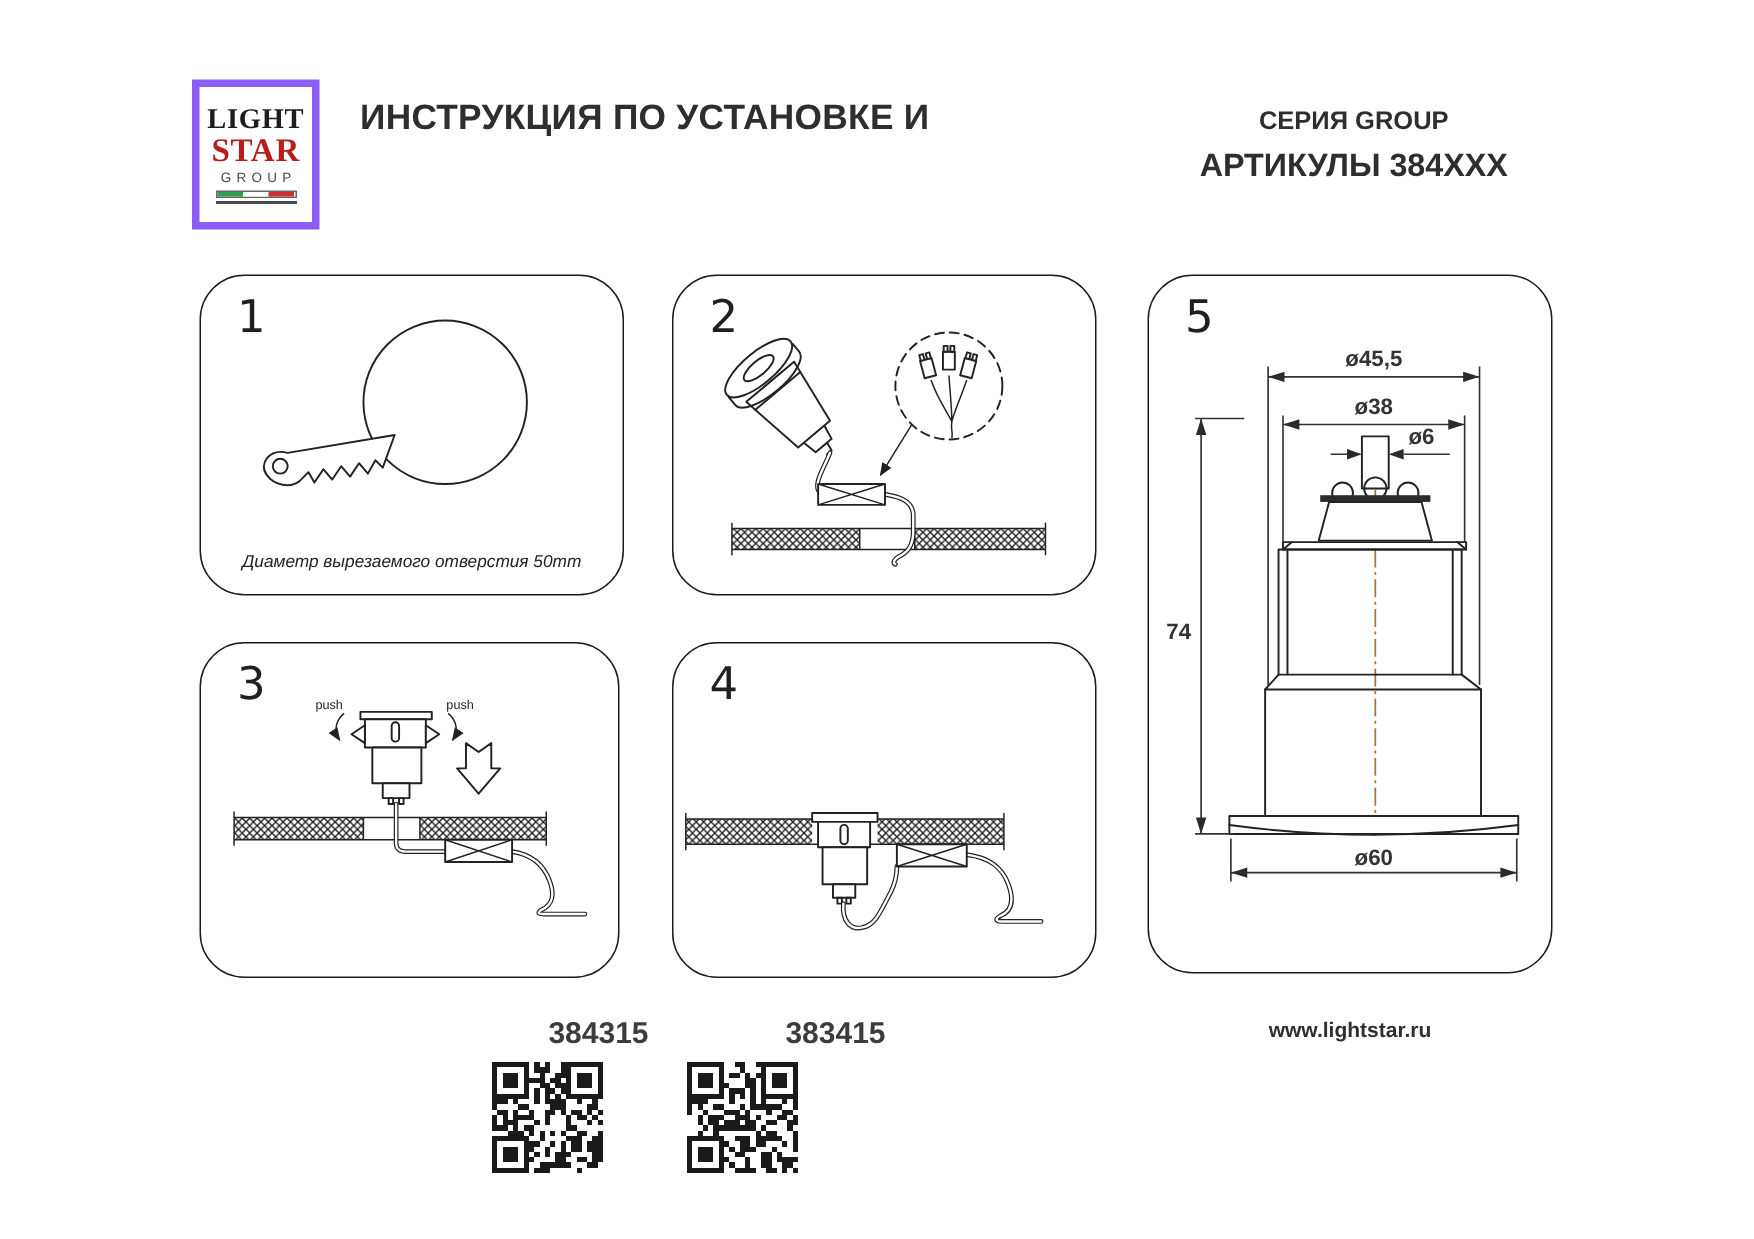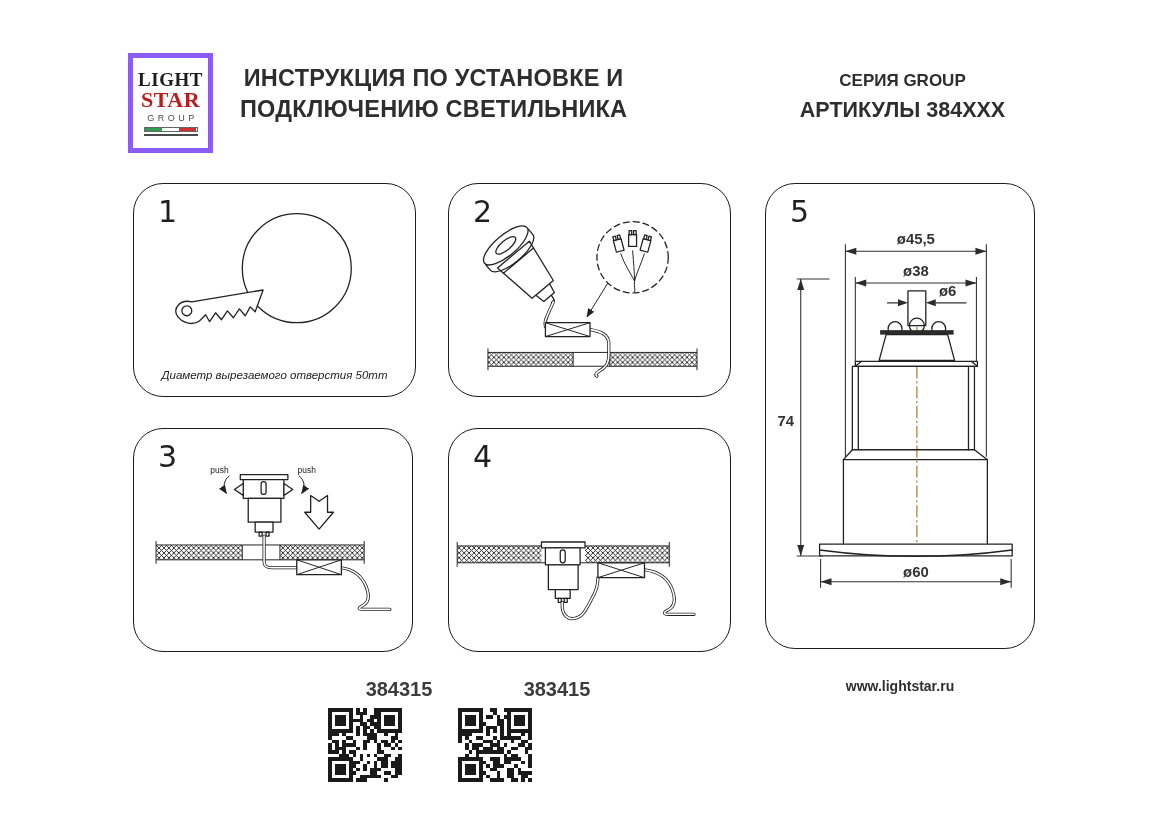--- a/index.html
+++ b/index.html
@@ -71,21 +71,20 @@
   <div class="flag">
     <div class="fg" style="background:#2f9e4f"></div>
     <div class="fg" style="background:#ffffff"></div>
     <div class="fg" style="background:#d13030"></div>
   </div>
   <div class="flagbar"></div>
 </div>
 
 <div class="title">
   <div>ИНСТРУКЦИЯ ПО УСТАНОВКЕ И</div>
-  <div>ПОДКЛЮЧЕНИЮ СВЕТИЛЬНИКА</div>
 </div>
 
 <div class="series">СЕРИЯ GROUP</div>
 <div class="articles">АРТИКУЛЫ 384XXX</div>
 
 <div class="panel" style="left:133px;top:183px;width:283px;height:214px">
   <div class="num">1</div>
   <svg class="draw" viewBox="0 0 283 214">
     <circle cx="164" cy="85" r="55" class="s"></circle>
     <g>

